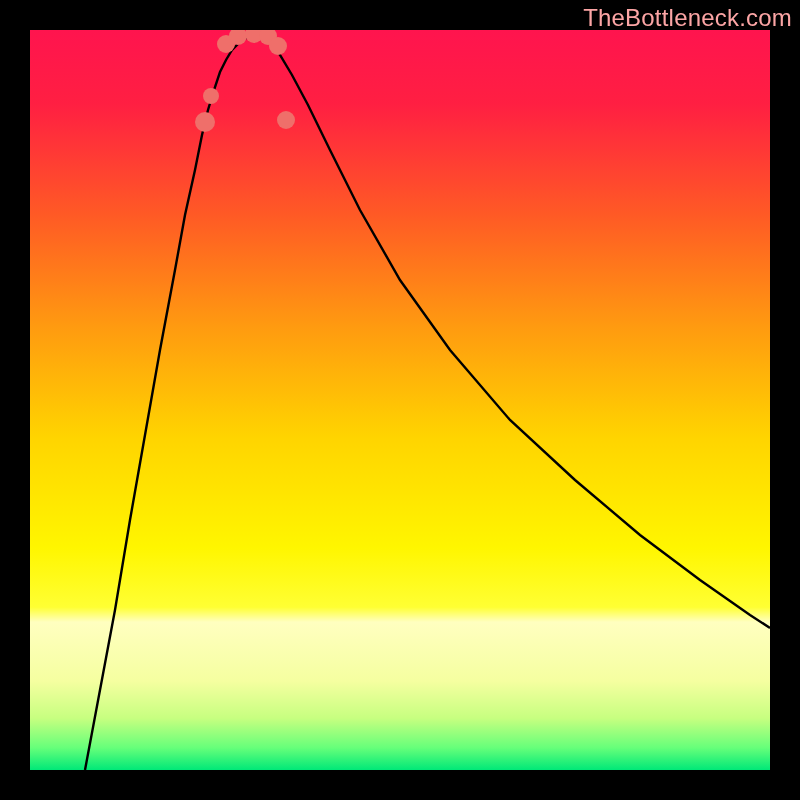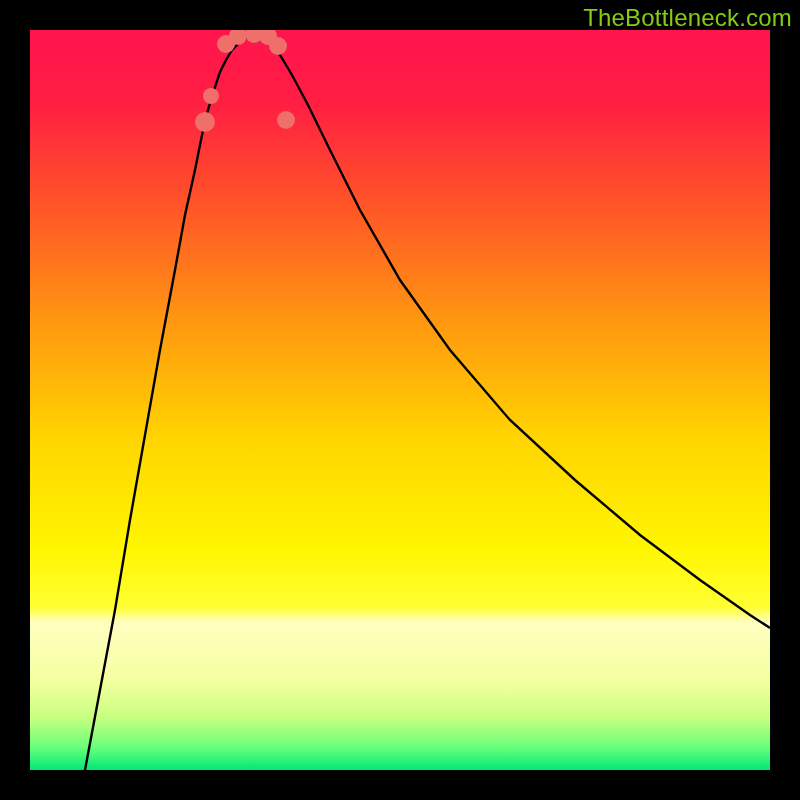--- a/index.html
+++ b/index.html
@@ -15,21 +15,21 @@
     position: absolute;
     left: 30px;
     top: 30px;
     width: 740px;
     height: 740px;
   }
   .watermark {
     position: absolute;
     top: 4px;
     right: 8px;
-    color: #84cc16;
+    color: #fca5a5;
     font-size: 24px;
     font-weight: 500;
     letter-spacing: 0.2px;
   }
 </style>
 </head>
 <body>
 
 <div class="watermark">TheBottleneck.com</div>
 

